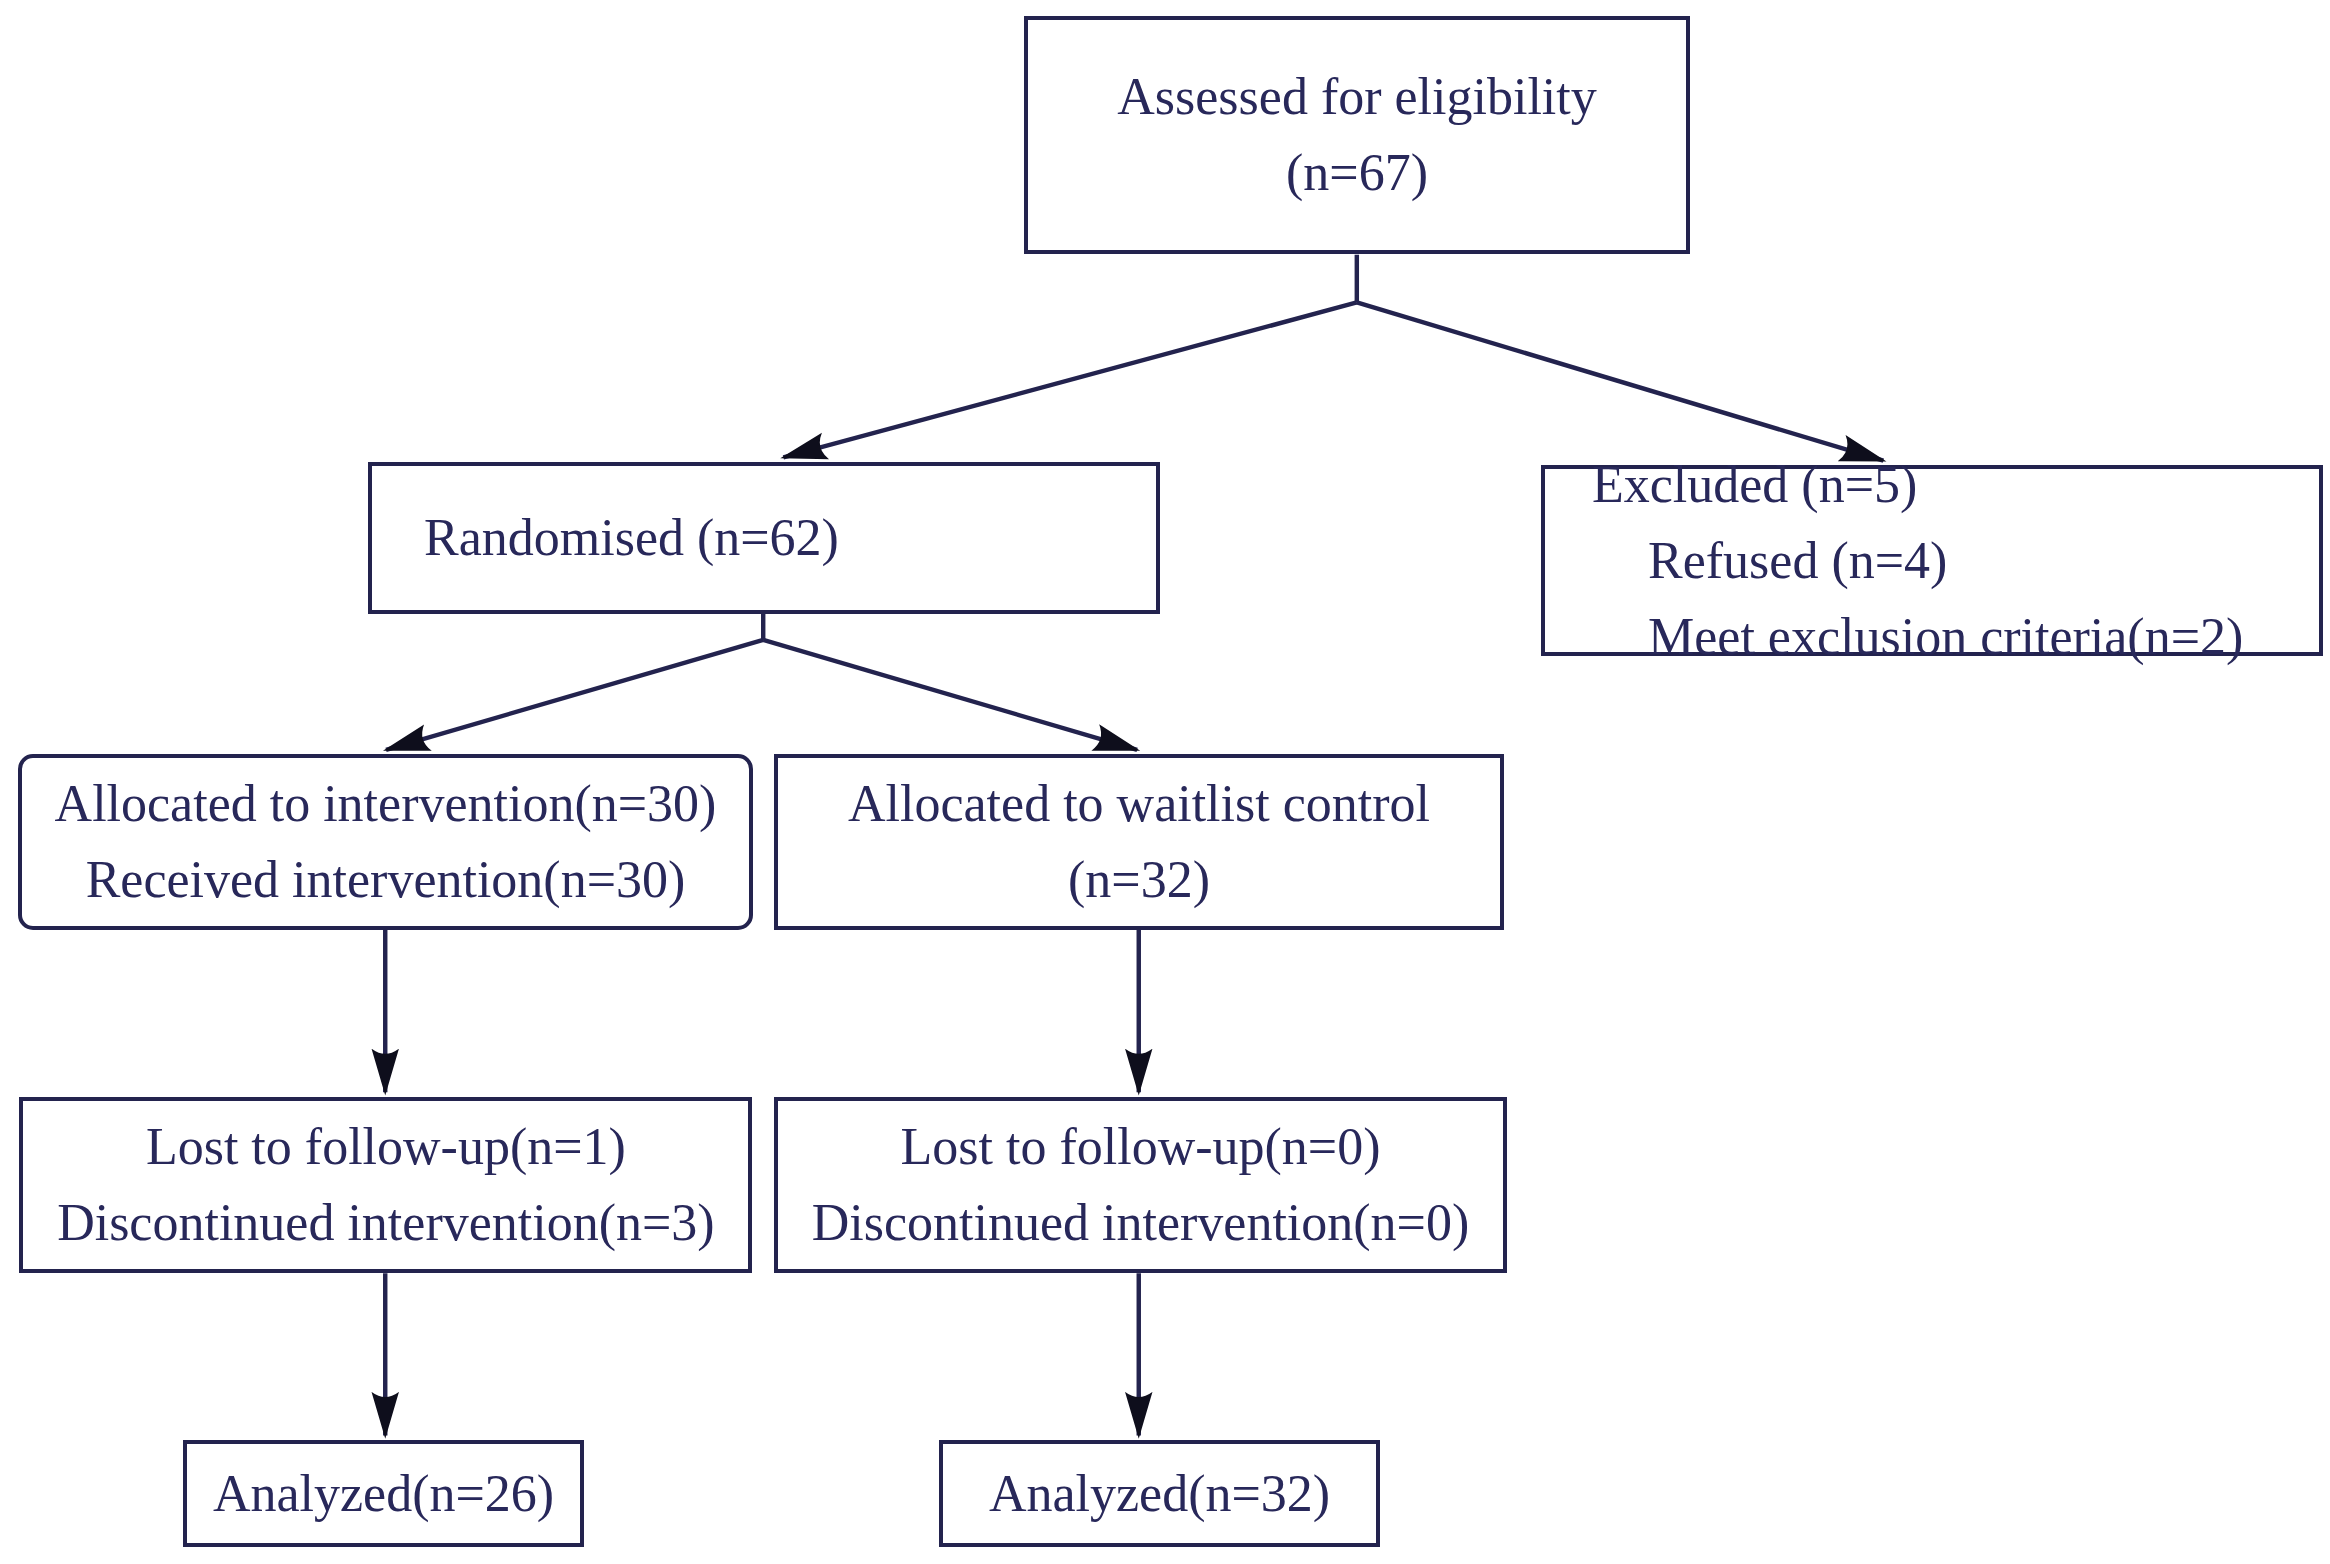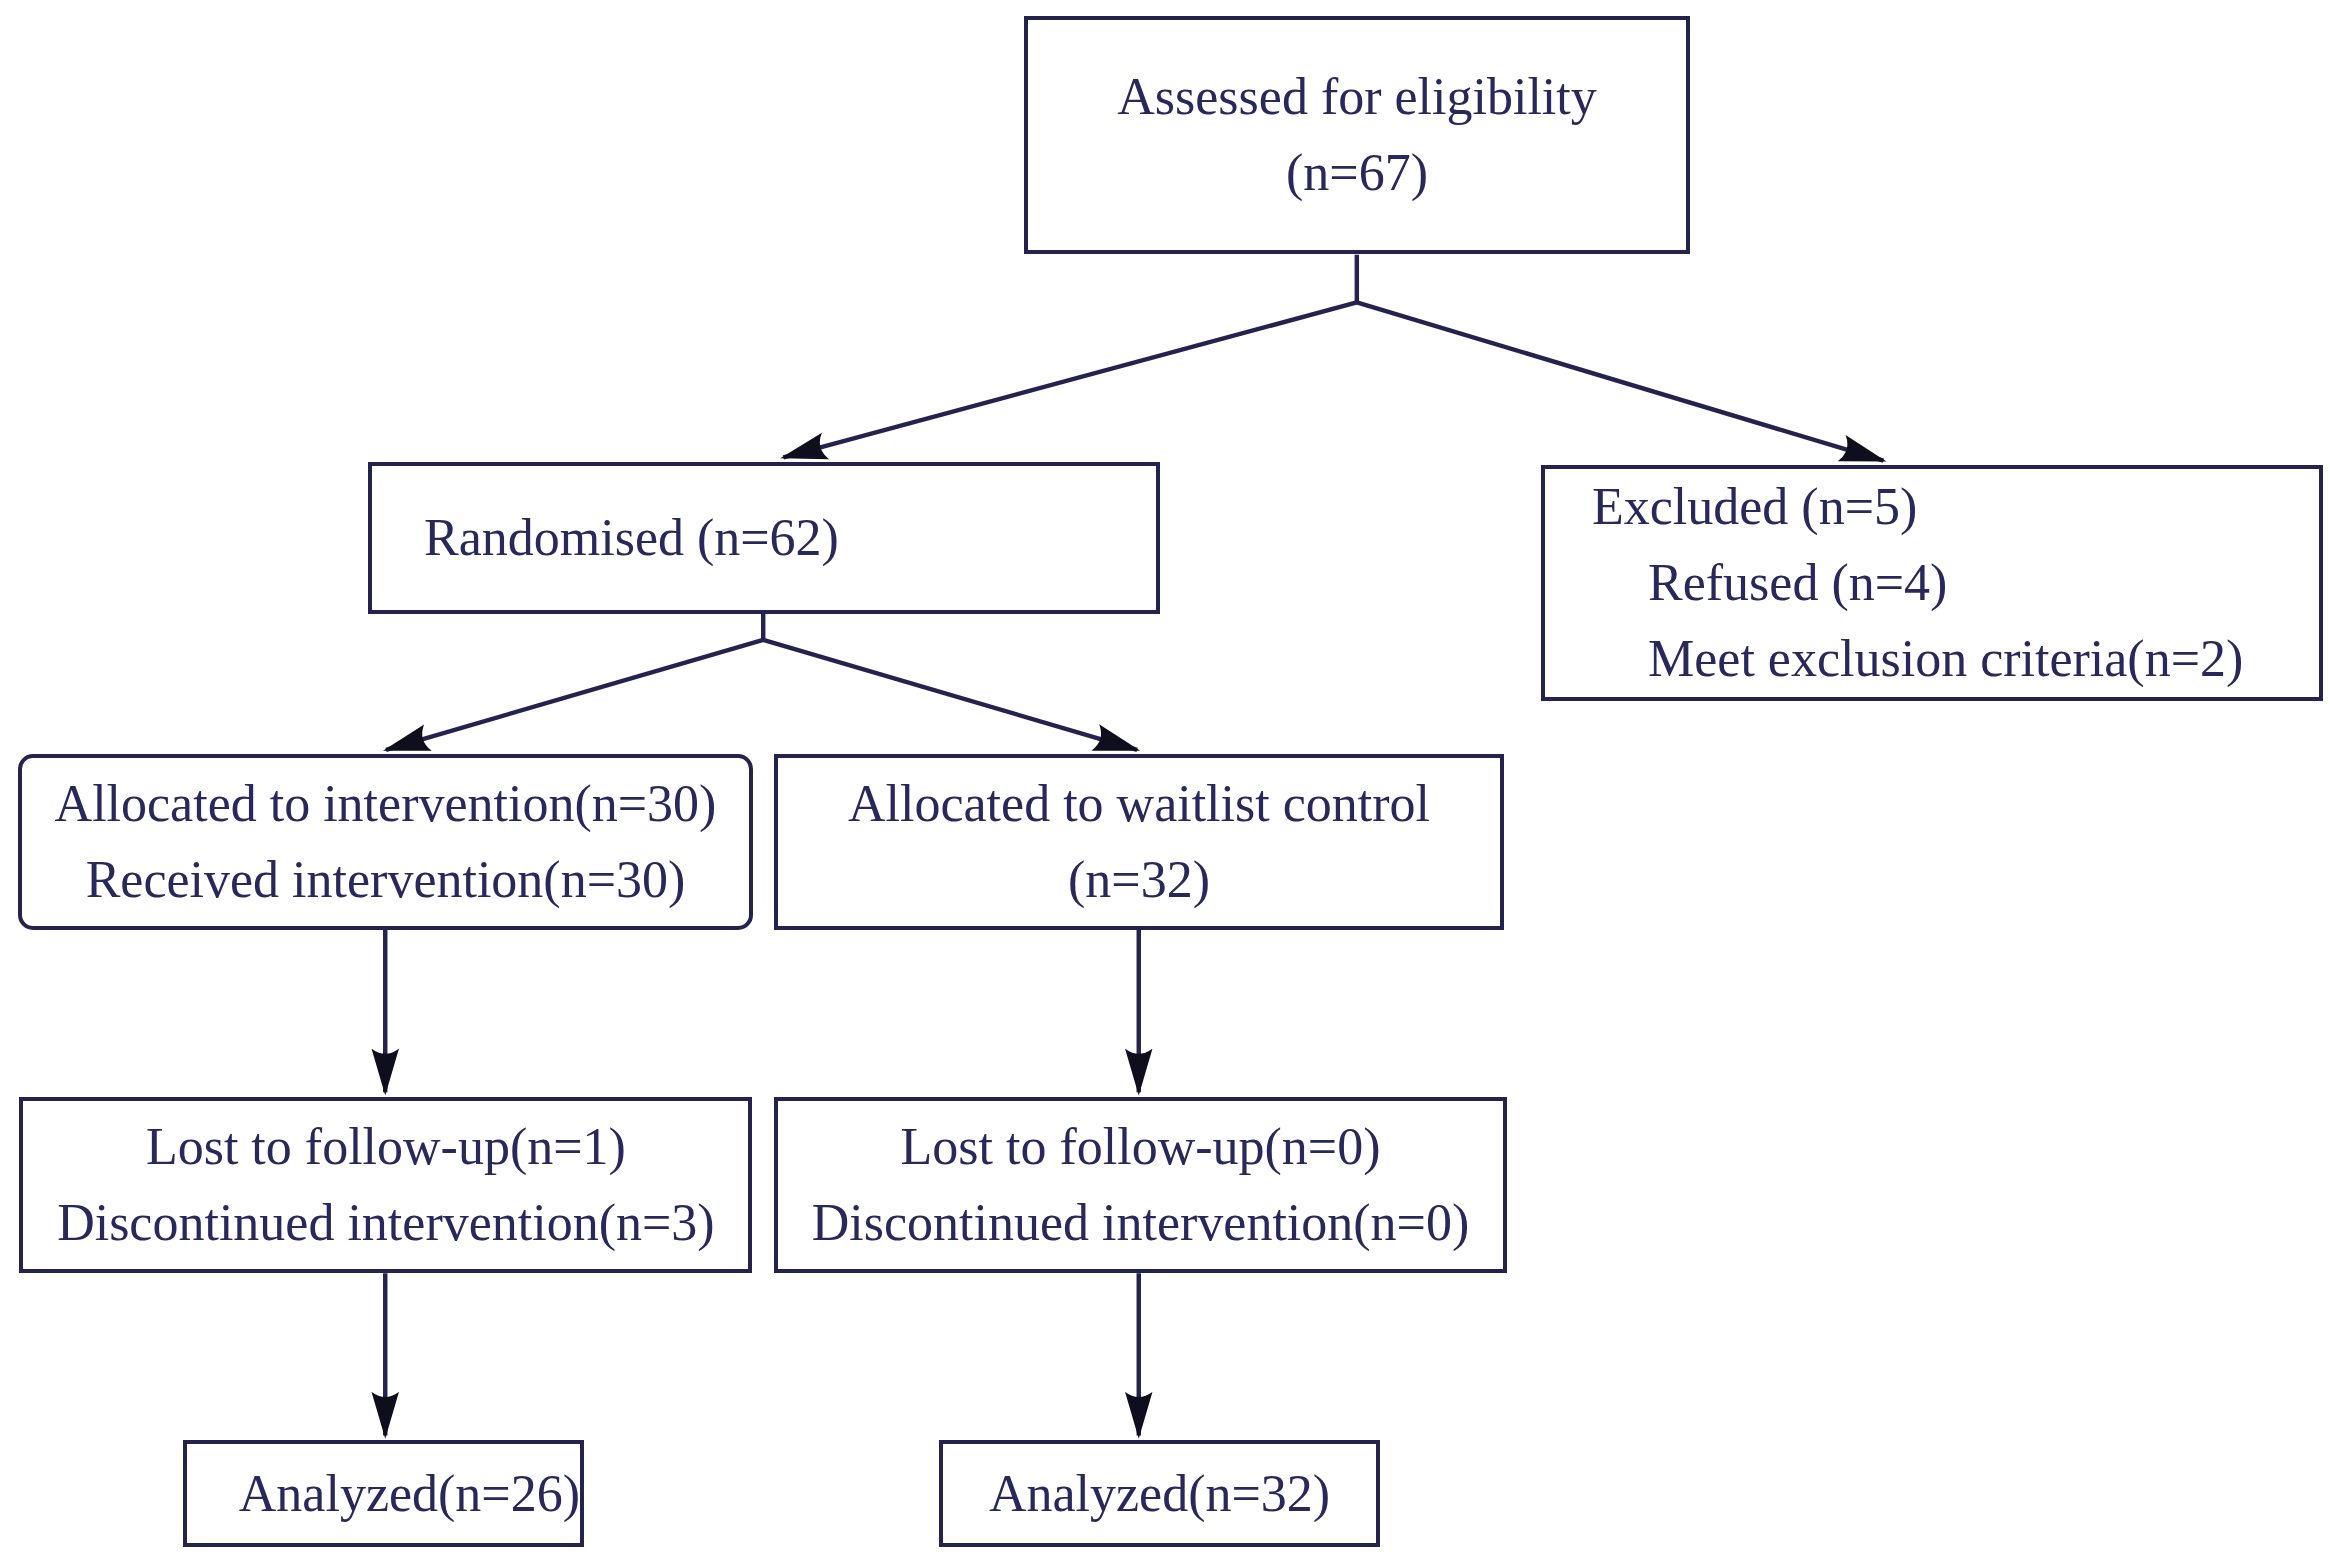--- a/index.html
+++ b/index.html
@@ -33,28 +33,28 @@
     flex-direction: column;
     justify-content: center;
     align-items: center;
     line-height: 76px;
   }
   .box .line { white-space: nowrap; }
   .box.align-left { align-items: flex-start; }
   
   #box-assessed            { left: 1024px; top: 16px;   width: 666px; height: 238px; }
   #box-randomised          { left: 368px;  top: 462px;  width: 792px; height: 152px; padding-left: 52px; }
-  #box-excluded            { left: 1541px; top: 465px;  width: 782px; height: 236px; }
+  #box-excluded            { left: 1541px; top: 465px;  width: 782px; height: 191px; }
   #box-excluded .indent-0  { margin-left: 47px; }
   #box-excluded .indent-1  { margin-left: 103px; }
   #box-alloc-intervention  { left: 18px;   top: 754px;  width: 735px; height: 176px; border-radius: 15px; }
   #box-alloc-waitlist      { left: 774px;  top: 754px;  width: 730px; height: 176px; }
   #box-lost-intervention   { left: 19.4px;   top: 1097px; width: 733px; height: 176px; }
   #box-lost-waitlist       { left: 774px;  top: 1097px; width: 733px; height: 176px; }
-  #box-analyzed-intervention { left: 183px;  top: 1440px; width: 401px; height: 107px; align-items: flex-end; }
+  #box-analyzed-intervention { left: 183px;  top: 1440px; width: 401px; height: 107px; }
   #box-analyzed-waitlist     { left: 939px; top: 1440px; width: 441px; height: 107px; }
   line { stroke: var(--line-color); stroke-width: 5.5; }
   .arrowhead-fill { fill: var(--arrow-color); }
 </style>
 </head>
 <body>
 
 <div id="canvas">
 
   <svg id="connectors" viewBox="0 0 2885 1937" xmlns="http://www.w3.org/2000/svg">

